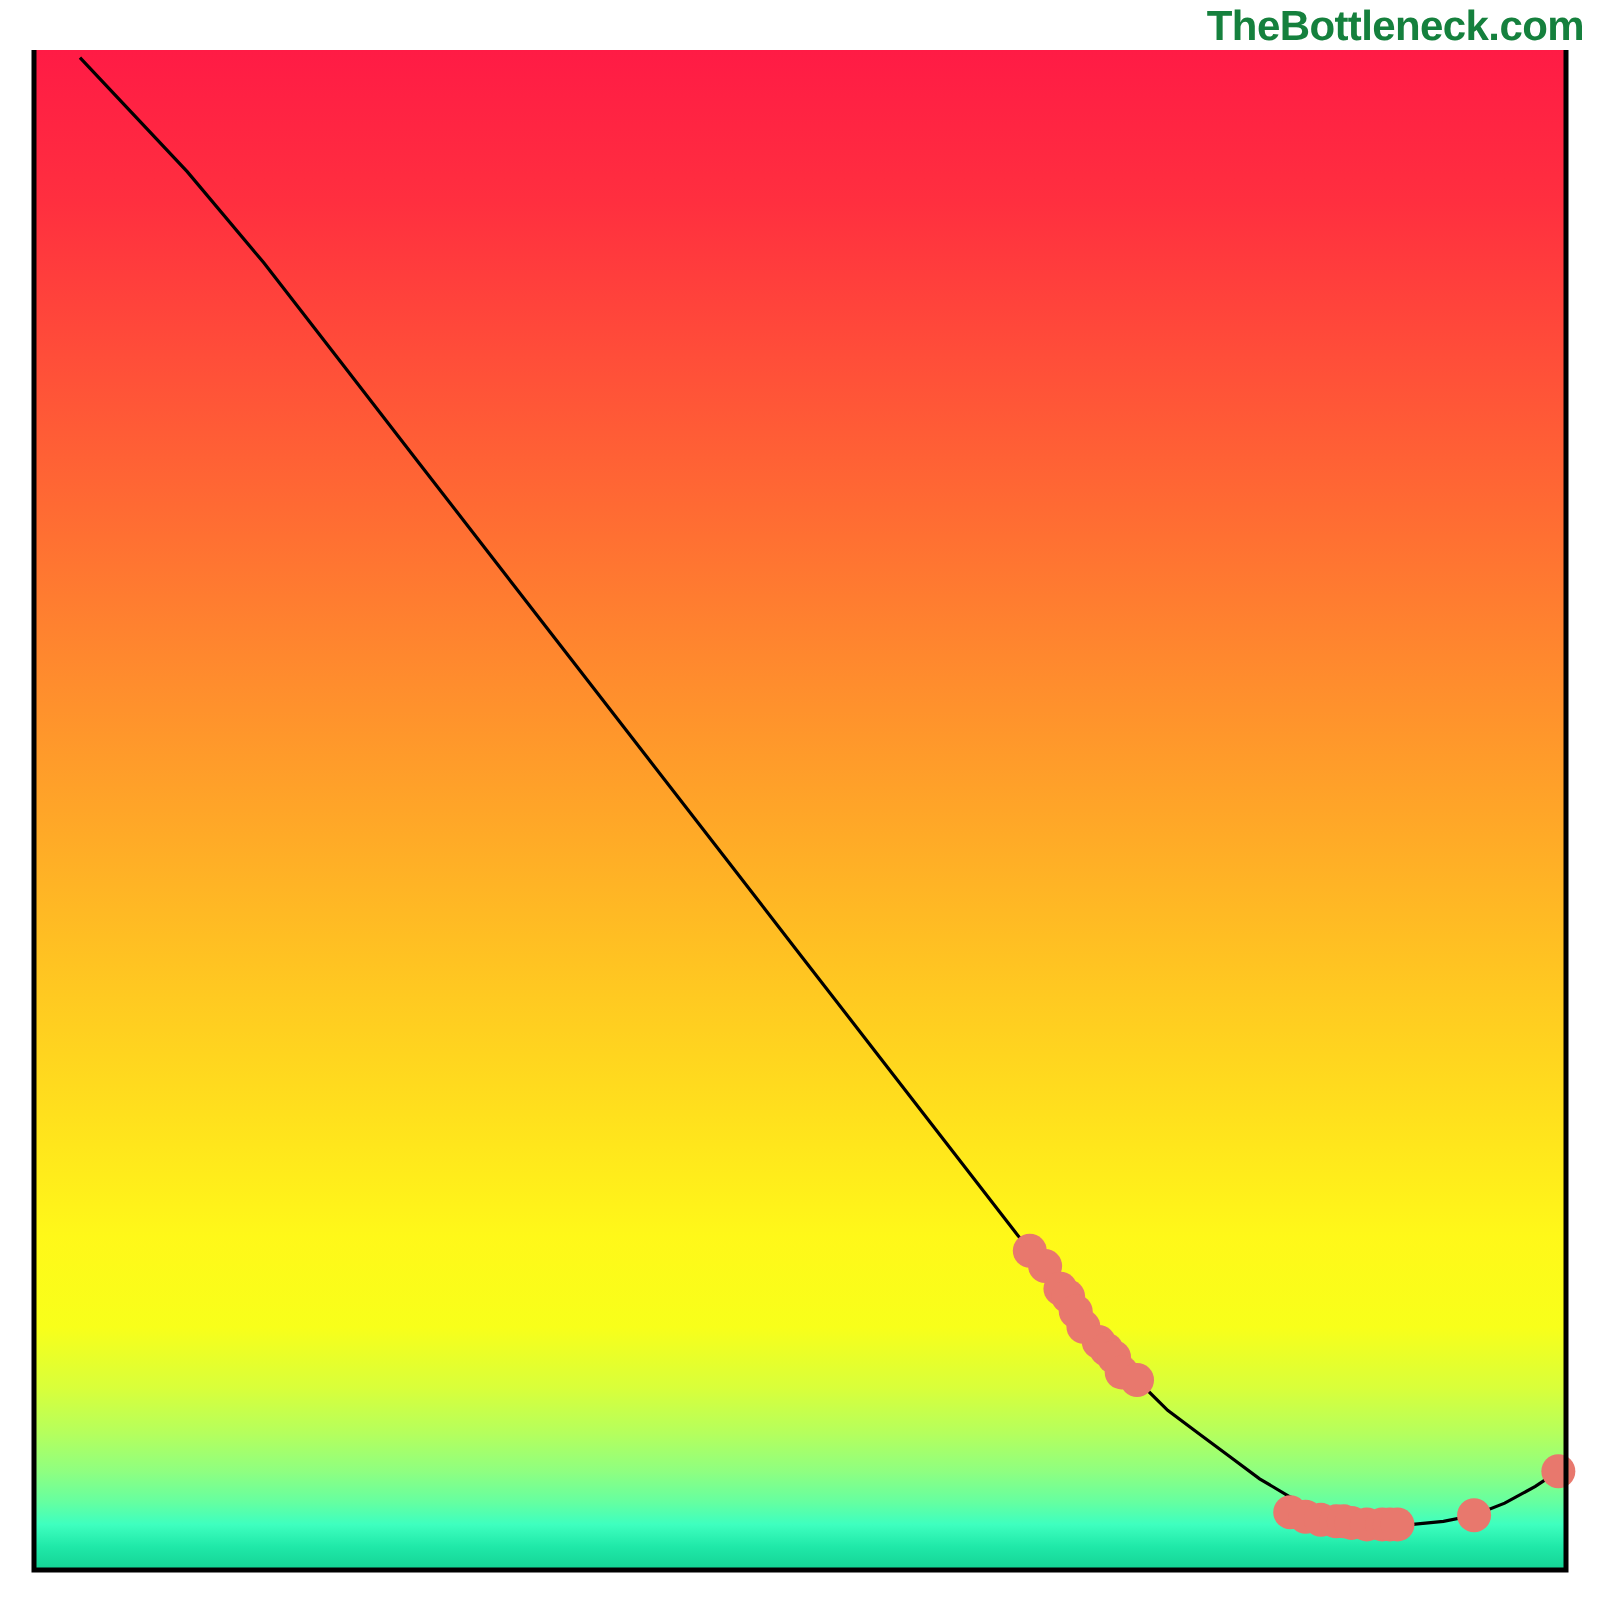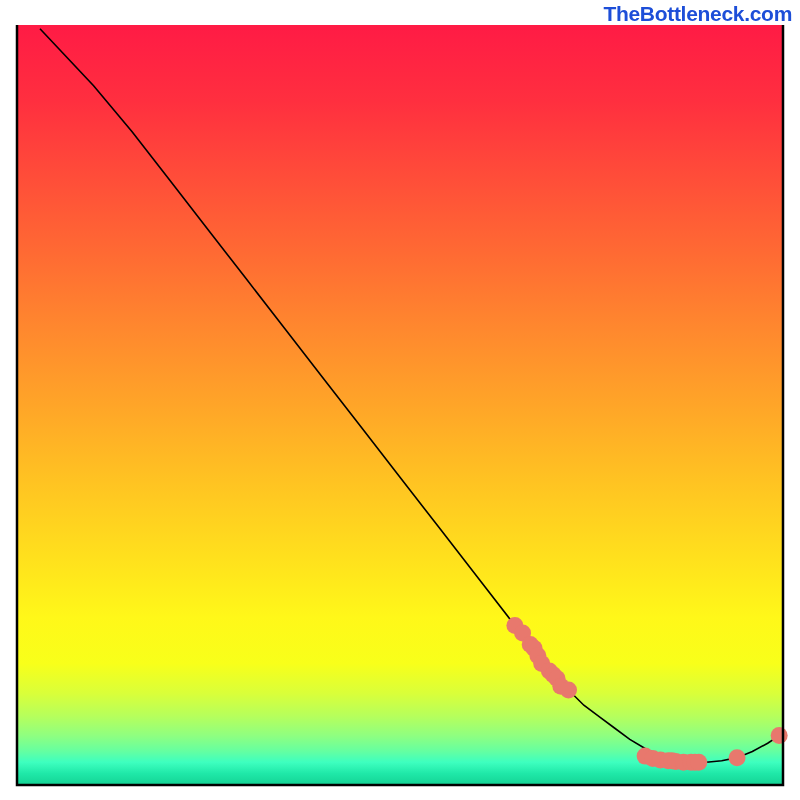--- a/index.html
+++ b/index.html
@@ -15,21 +15,21 @@
     position: relative;
     width: 800px;
     height: 800px;
   }
   #watermark {
     position: absolute;
     top: 2px;
     right: 8px;
     font-size: 21px;
     font-weight: bold;
-    color: #1d4ed8;
+    color: #15803d;
     z-index: 10;
     letter-spacing: -0.3px;
   }
   svg {
     display: block;
   }
 </style>
 </head>
 <body>
 

